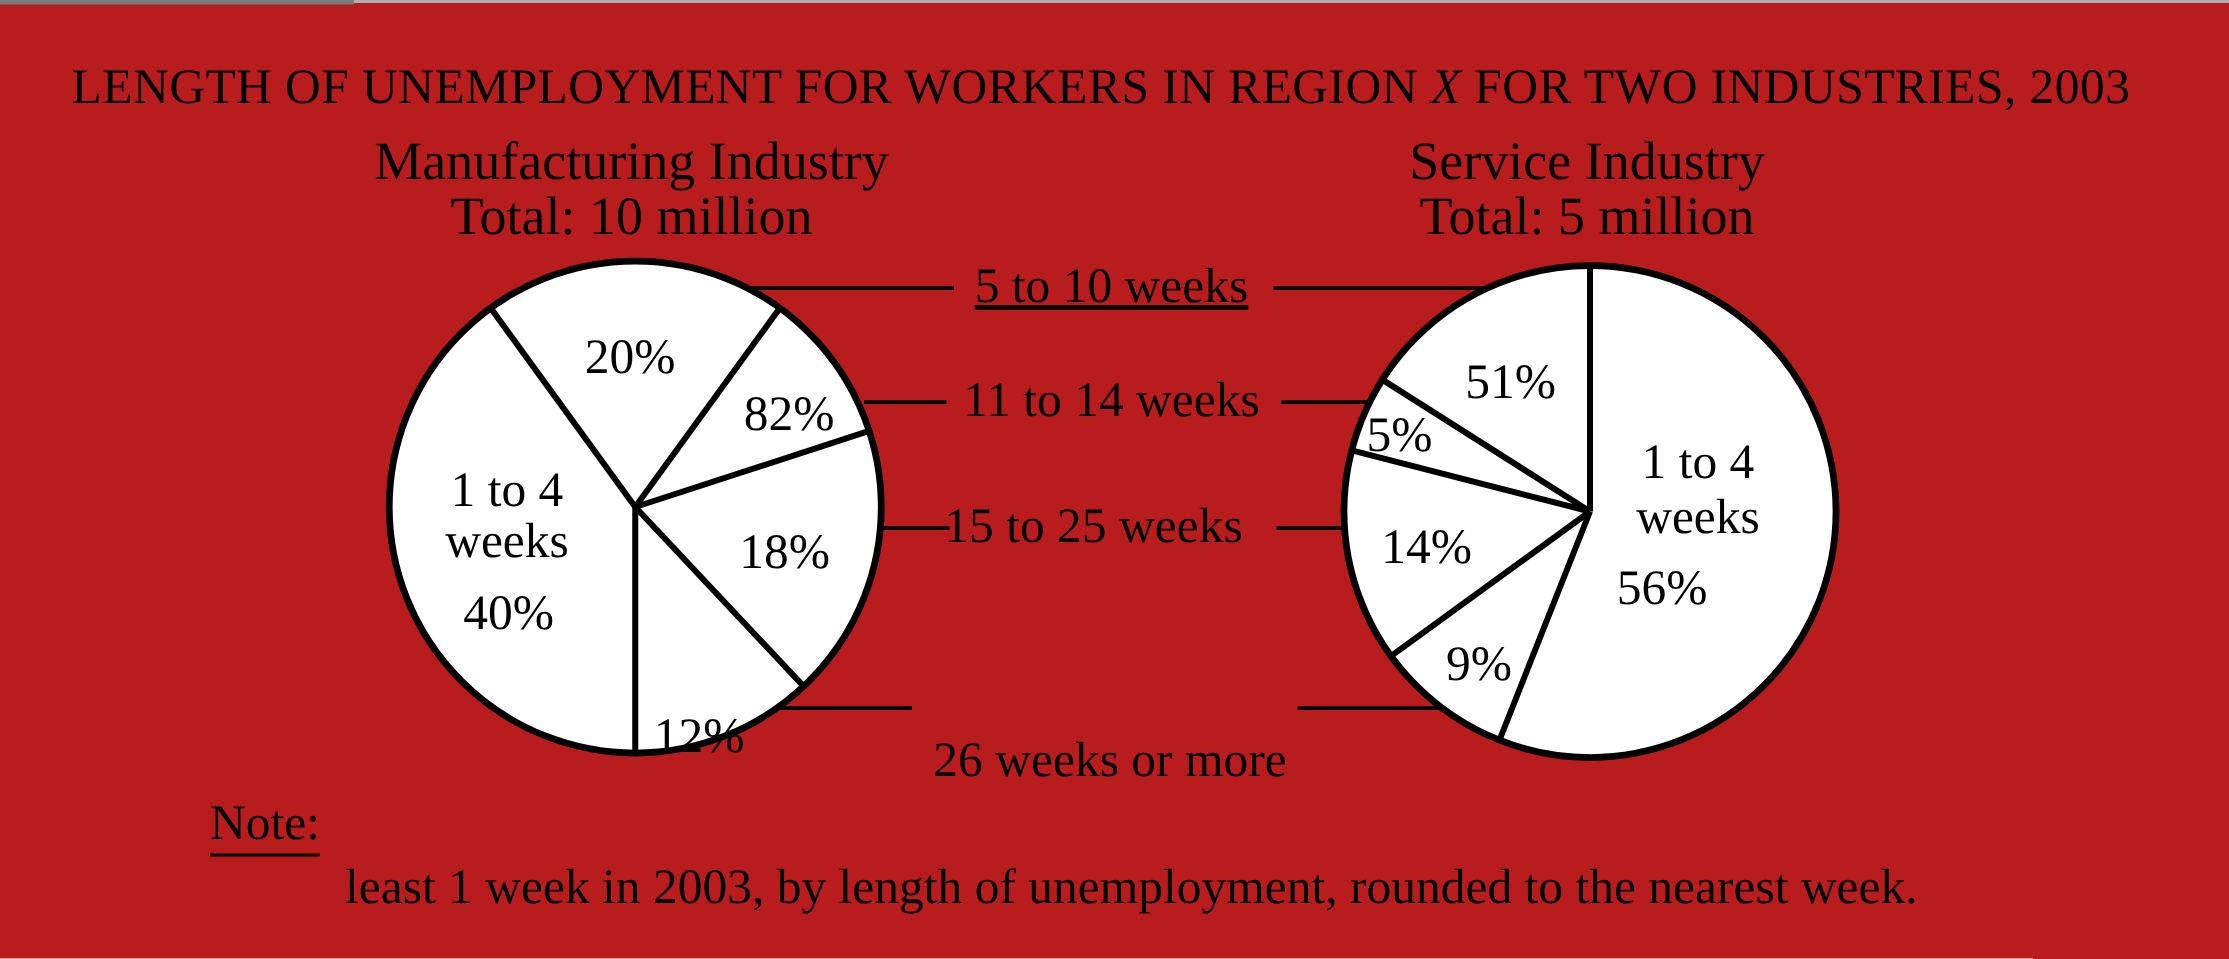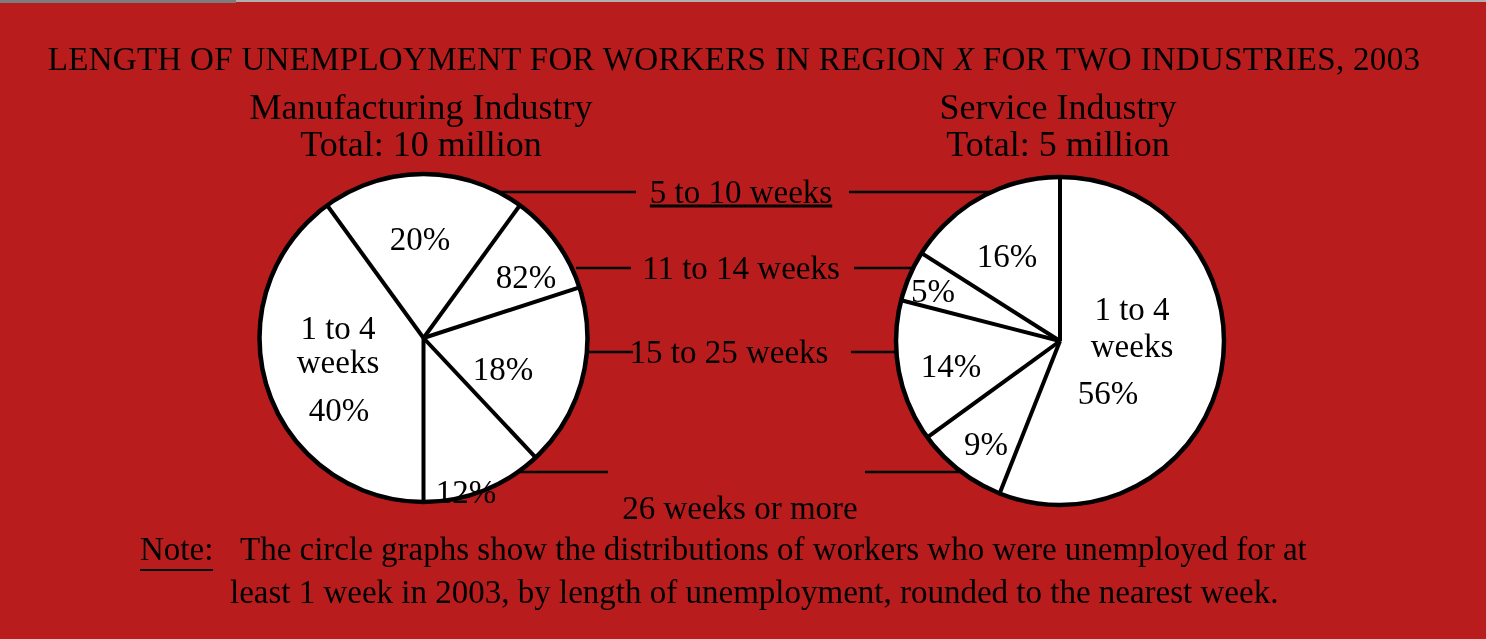--- a/index.html
+++ b/index.html
@@ -74,31 +74,30 @@
     <line class="leader" x1="865" y1="472" x2="961" y2="472"></line>
   </svg>
 
   <div class="ct connector-label" style="left:741px; top:192px;text-decoration:underline;">5 to 10 weeks</div>
   <div class="ct connector-label" style="left:741px; top:268px;">11 to 14 weeks</div>
   <div class="ct connector-label" style="left:729px; top:352px;">15 to 25 weeks</div>
   <div class="ct connector-label" style="left:740px; top:472px;margin-top:36px;">26 weeks or more</div>
 
   <div class="ct pie-label" style="left:420px; top:239px;">20%</div>
   <div class="ct pie-label" style="left:526px; top:277px;">82%</div>
-  <div class="ct pie-label" style="left:503px; top:369px;">18%</div>
+  <div class="ct pie-label" style="left:523px; top:369px;">18%</div>
   <div class="ct pie-label" style="left:466px; top:446px;margin-top:46px;">12%</div>
   <div class="ct pie-label" style="left:338px; top:328px;">1 to 4</div>
   <div class="ct pie-label" style="left:338px; top:362px;">weeks</div>
   <div class="ct pie-label" style="left:339px; top:410px;">40%</div>
 
-  <div class="ct pie-label" style="left:1007px; top:256px;">16%</div>
+  <div class="ct pie-label" style="left:1007px; top:256px;">51%</div>
   <div class="ct pie-label" style="left:933px;  top:291px;">5%</div>
   <div class="ct pie-label" style="left:951px;  top:366px;">14%</div>
   <div class="ct pie-label" style="left:986px;  top:444px;">9%</div>
   <div class="ct pie-label" style="left:1132px; top:309px;">1 to 4</div>
   <div class="ct pie-label" style="left:1132px; top:346px;">weeks</div>
   <div class="ct pie-label" style="left:1108px; top:393px;">56%</div>
 
   <div class="note-text" style="left:140px; top:531px;"><span class="note-label">Note:</span></div>
-  <div class="note-text" style="left:240px; top:531px;">The circle graphs show the distributions of workers who were unemployed for at</div>
   <div class="note-text" style="left:230px; top:574px;">least 1 week in 2003, by length of unemployment, rounded to the nearest week.</div>
 
 </div>
 
 </body></html>

